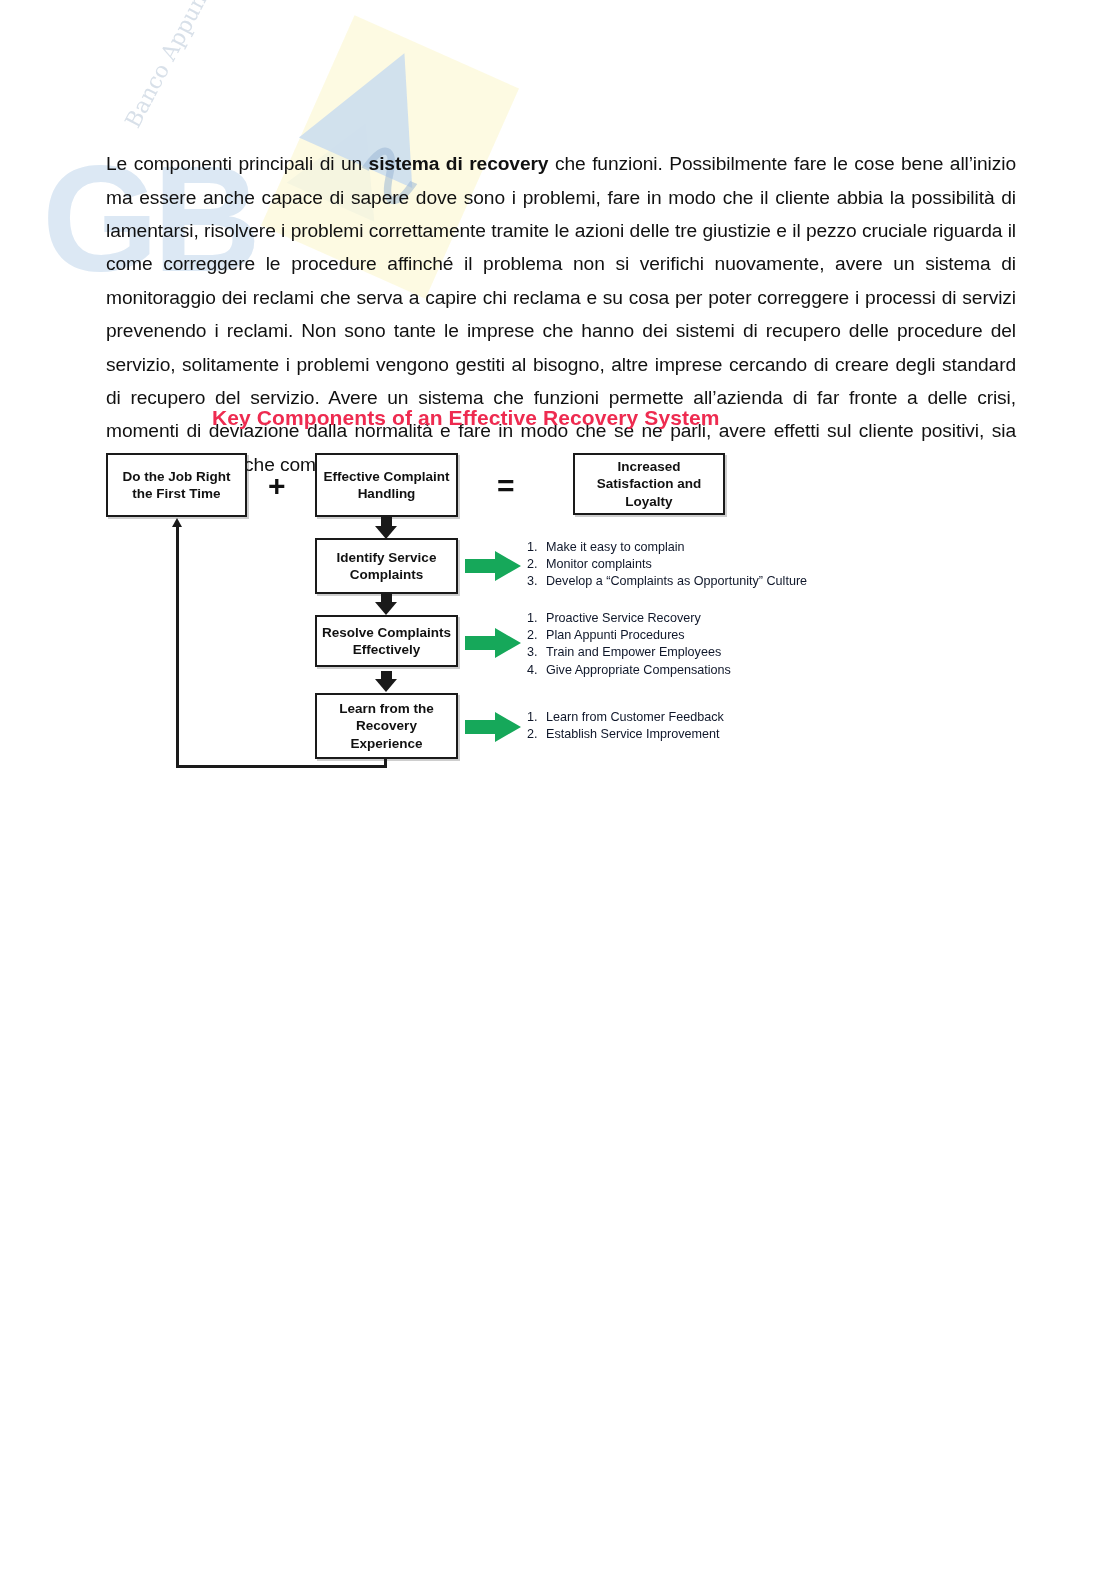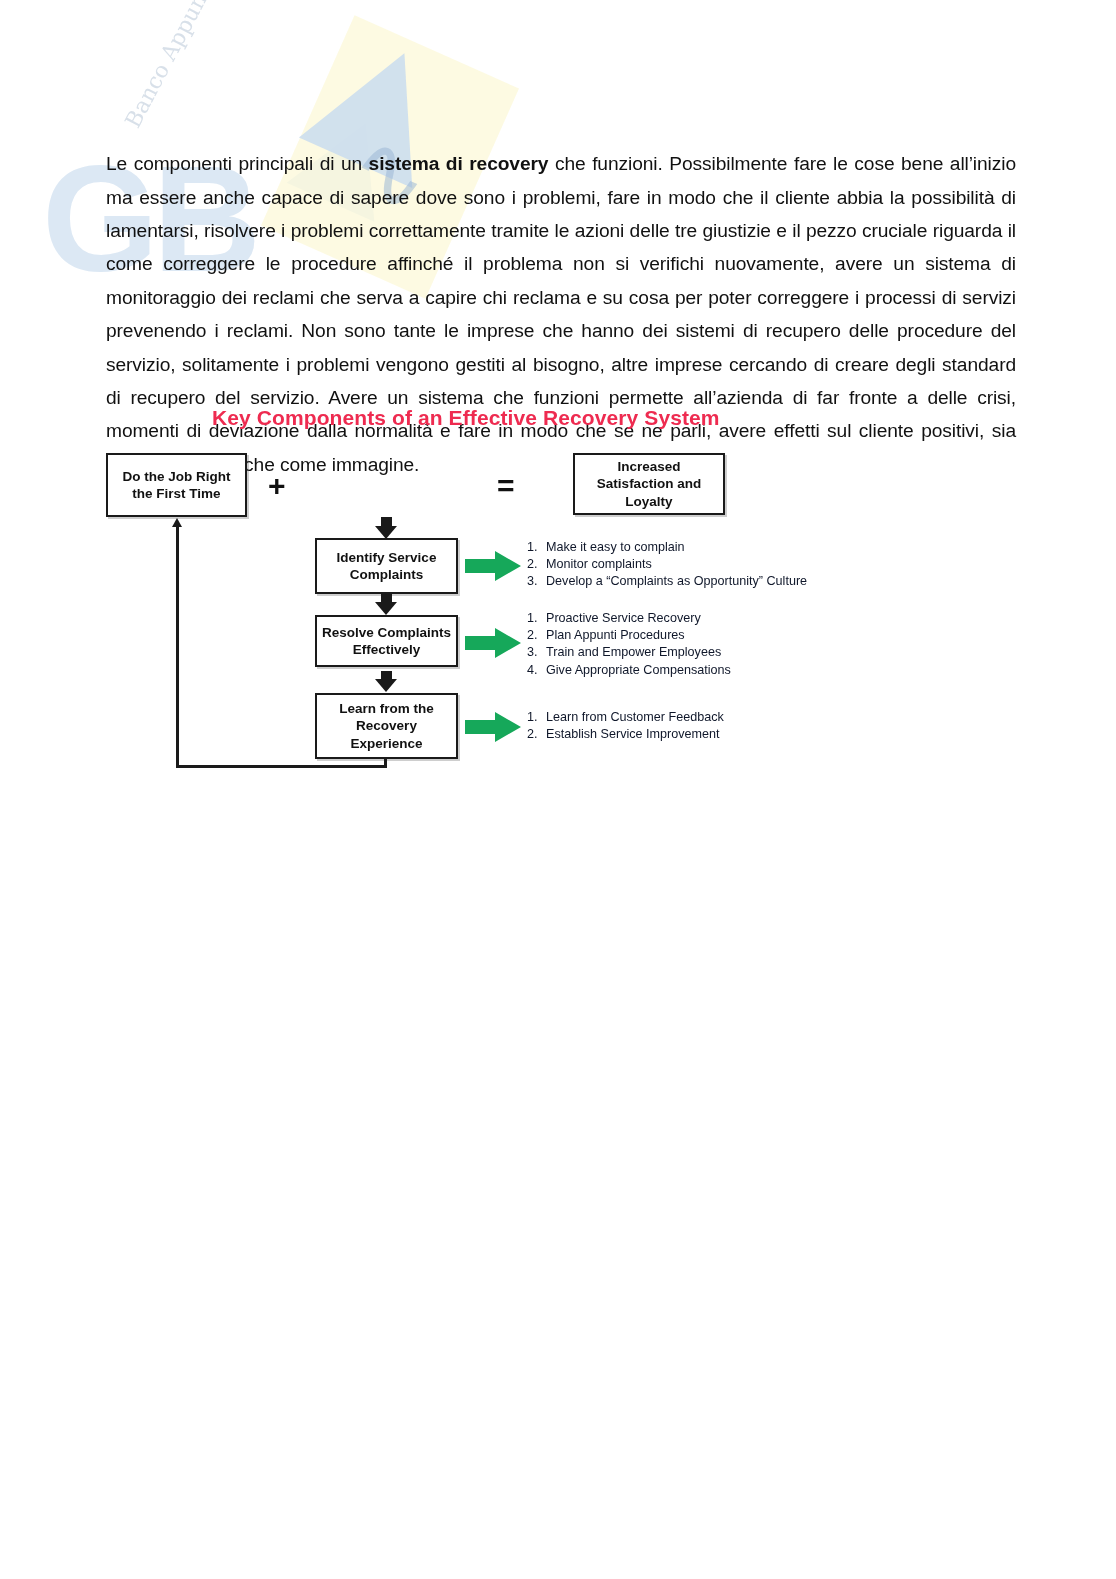--- a/index.html
+++ b/index.html
@@ -218,20 +218,23 @@
     <div class="figure">
 
       <div class="fig-title">Key Components of an Effective Recovery System</div>
 
       <div class="node" style="left:106px; top:55px; width:141px; height:64px;">
         <span>Do the Job Right<br>the First Time</span>
       </div>
 
       <div class="op" style="left:268px; top:73px;">+</div>
 
+      <div class="node" style="left:315px; top:55px; width:143px; height:64px;">
+        <span>Effective Complaint<br>Handling</span>
+      </div>
 
       <div class="op" style="left:497px; top:73px;">=</div>
 
       <div class="node" style="left:573px; top:55px; width:152px; height:62px;text-align:center;">
         <span>Increased<br>Satisfaction and<br>Loyalty</span>
       </div>
 
       <div class="vline" style="left:381px; top:119px; width:11px; height:13px;"></div>
       <div class="arrow-down" style="left:375px; top:128px;"></div>
 

